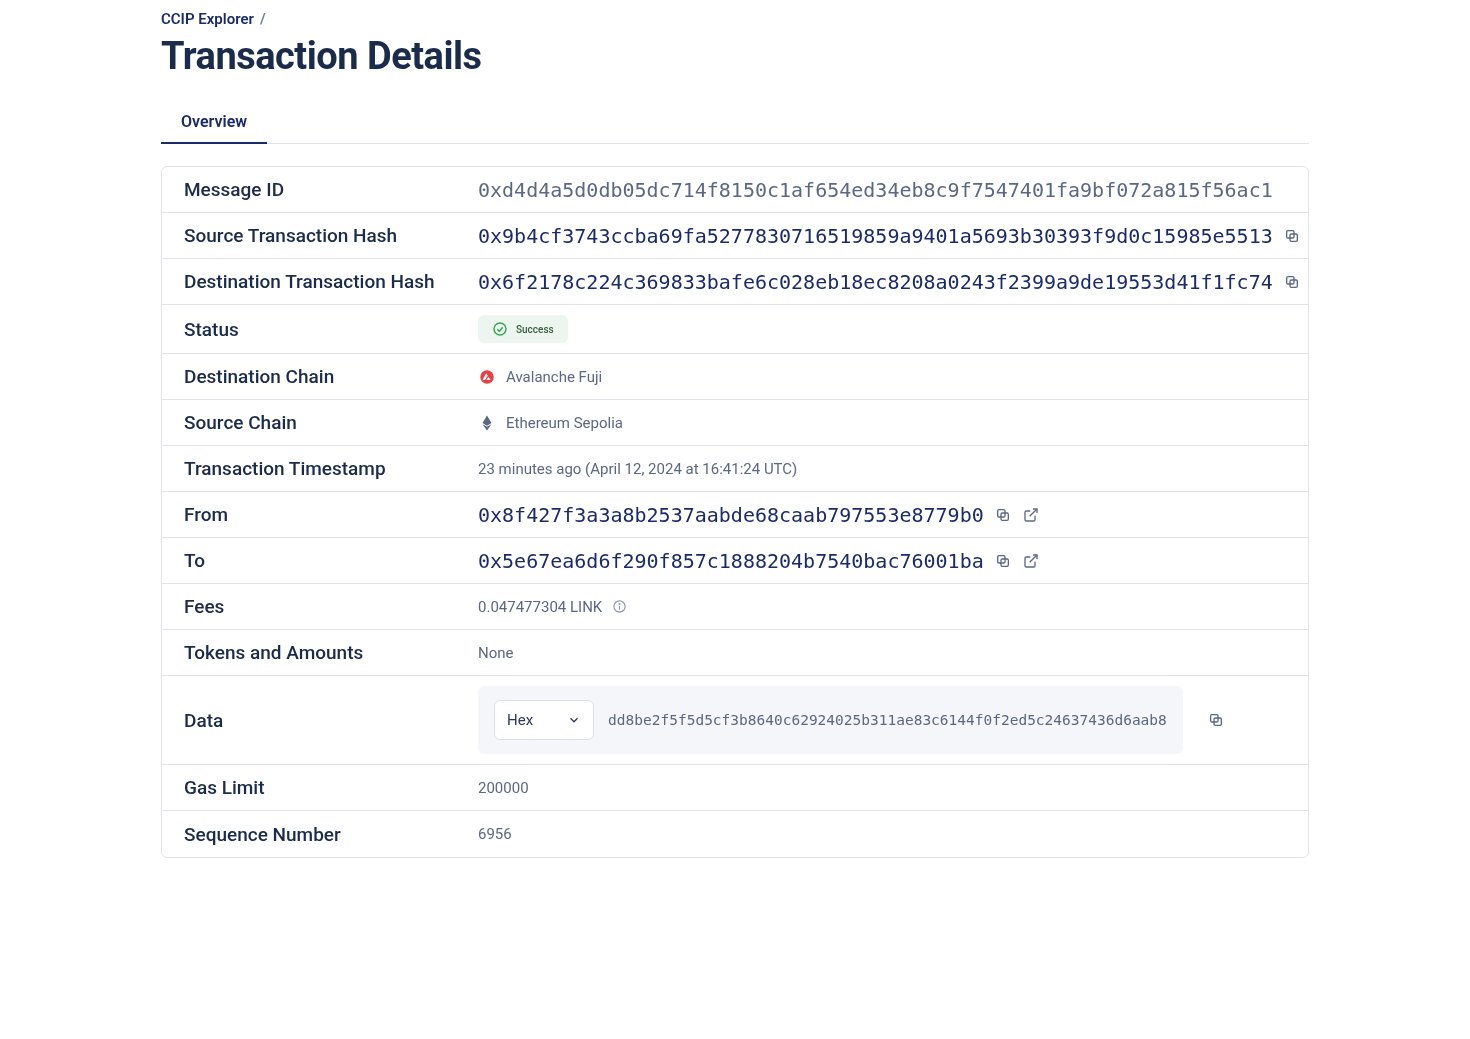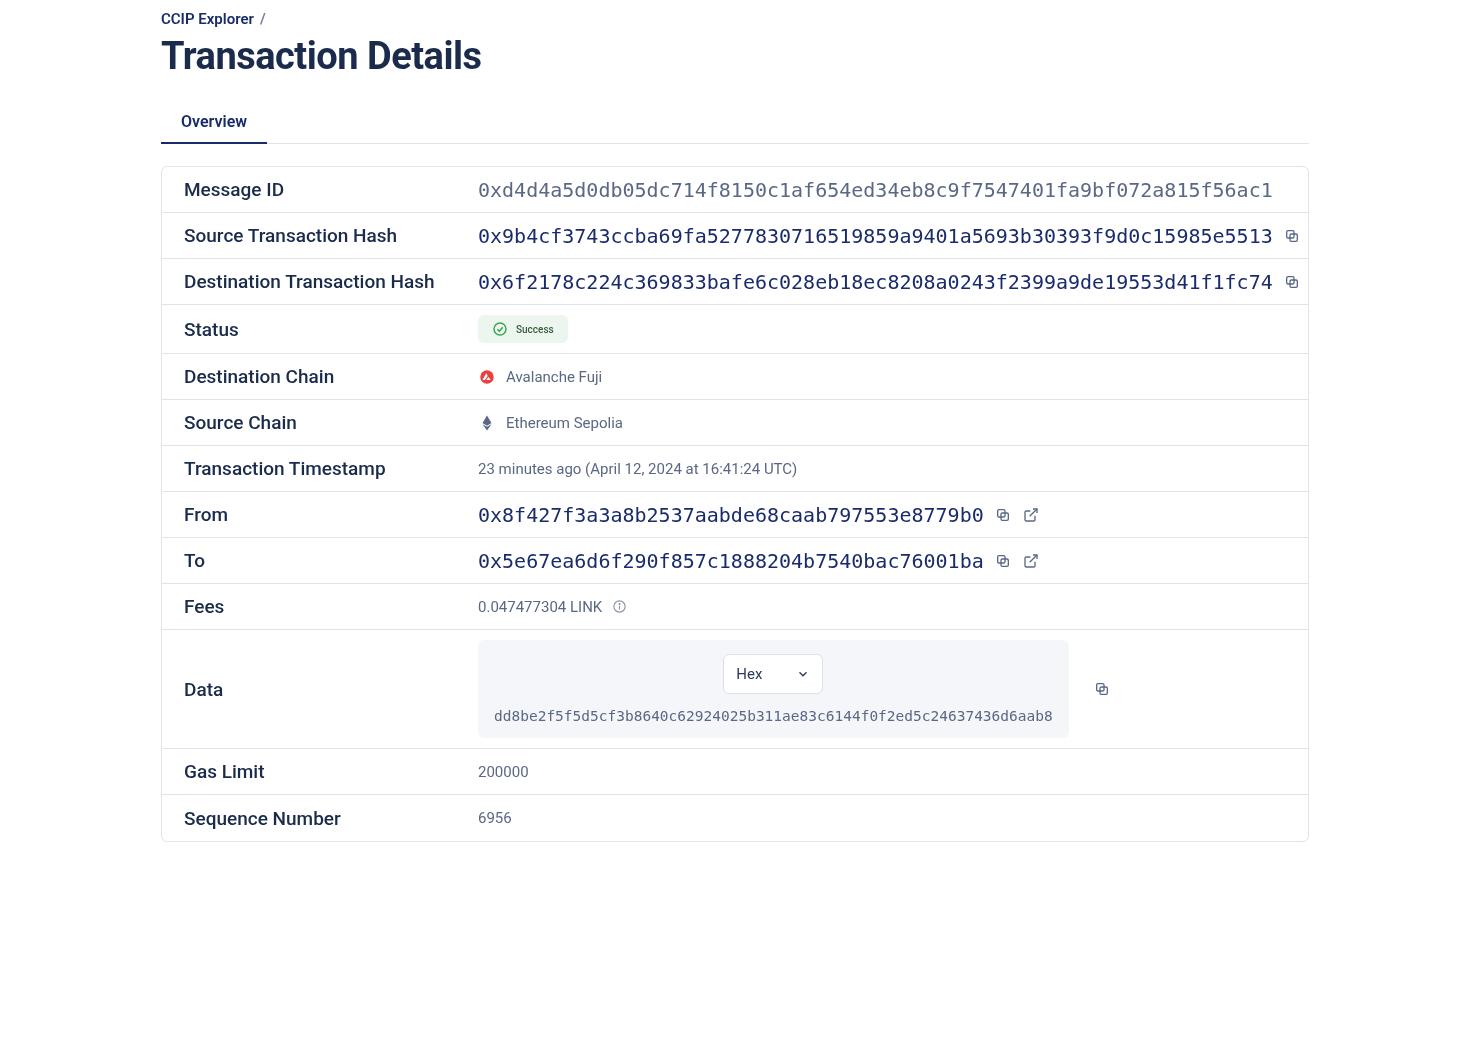--- a/index.html
+++ b/index.html
@@ -158,21 +158,20 @@
       align-items: center;
       gap: 16px;
     }
     .data-box {
       background: #f5f6f9;
       border-radius: 6px;
       padding: 14px 16px;
       display: flex;
       align-items: center;
       gap: 14px;
-      flex-direction: column;
     }
     .select-wrap {
       background: #fff;
       border: 1px solid #dbe0ea;
       border-radius: 6px;
       padding: 10px 12px;
       display: flex;
       align-items: center;
       gap: 34px;
       cursor: pointer;
@@ -349,20 +348,26 @@
         <span class="info-icon">
           <svg viewBox="0 0 24 24" fill="none" stroke="currentColor" stroke-width="1.8">
               <circle cx="12" cy="12" r="9"></circle>
               <line x1="12" y1="11" x2="12" y2="17"></line>
               <circle cx="12" cy="8" r="0.8" fill="currentColor"></circle>
             </svg>
         </span>
       </div>
     </div>
 
+    <div class="row">
+      <div class="label">Tokens and Amounts</div>
+      <div class="value">
+        <span>None</span>
+      </div>
+    </div>
 
     <div class="row data-row">
       <div class="label">Data</div>
       <div class="value">
         <div class="data-panel">
           <div class="data-box">
             <div class="select-wrap">
               <span>Hex</span>
               <span class="chev">
                 <svg viewBox="0 0 24 24" fill="none" stroke="currentColor" stroke-width="2.2">

